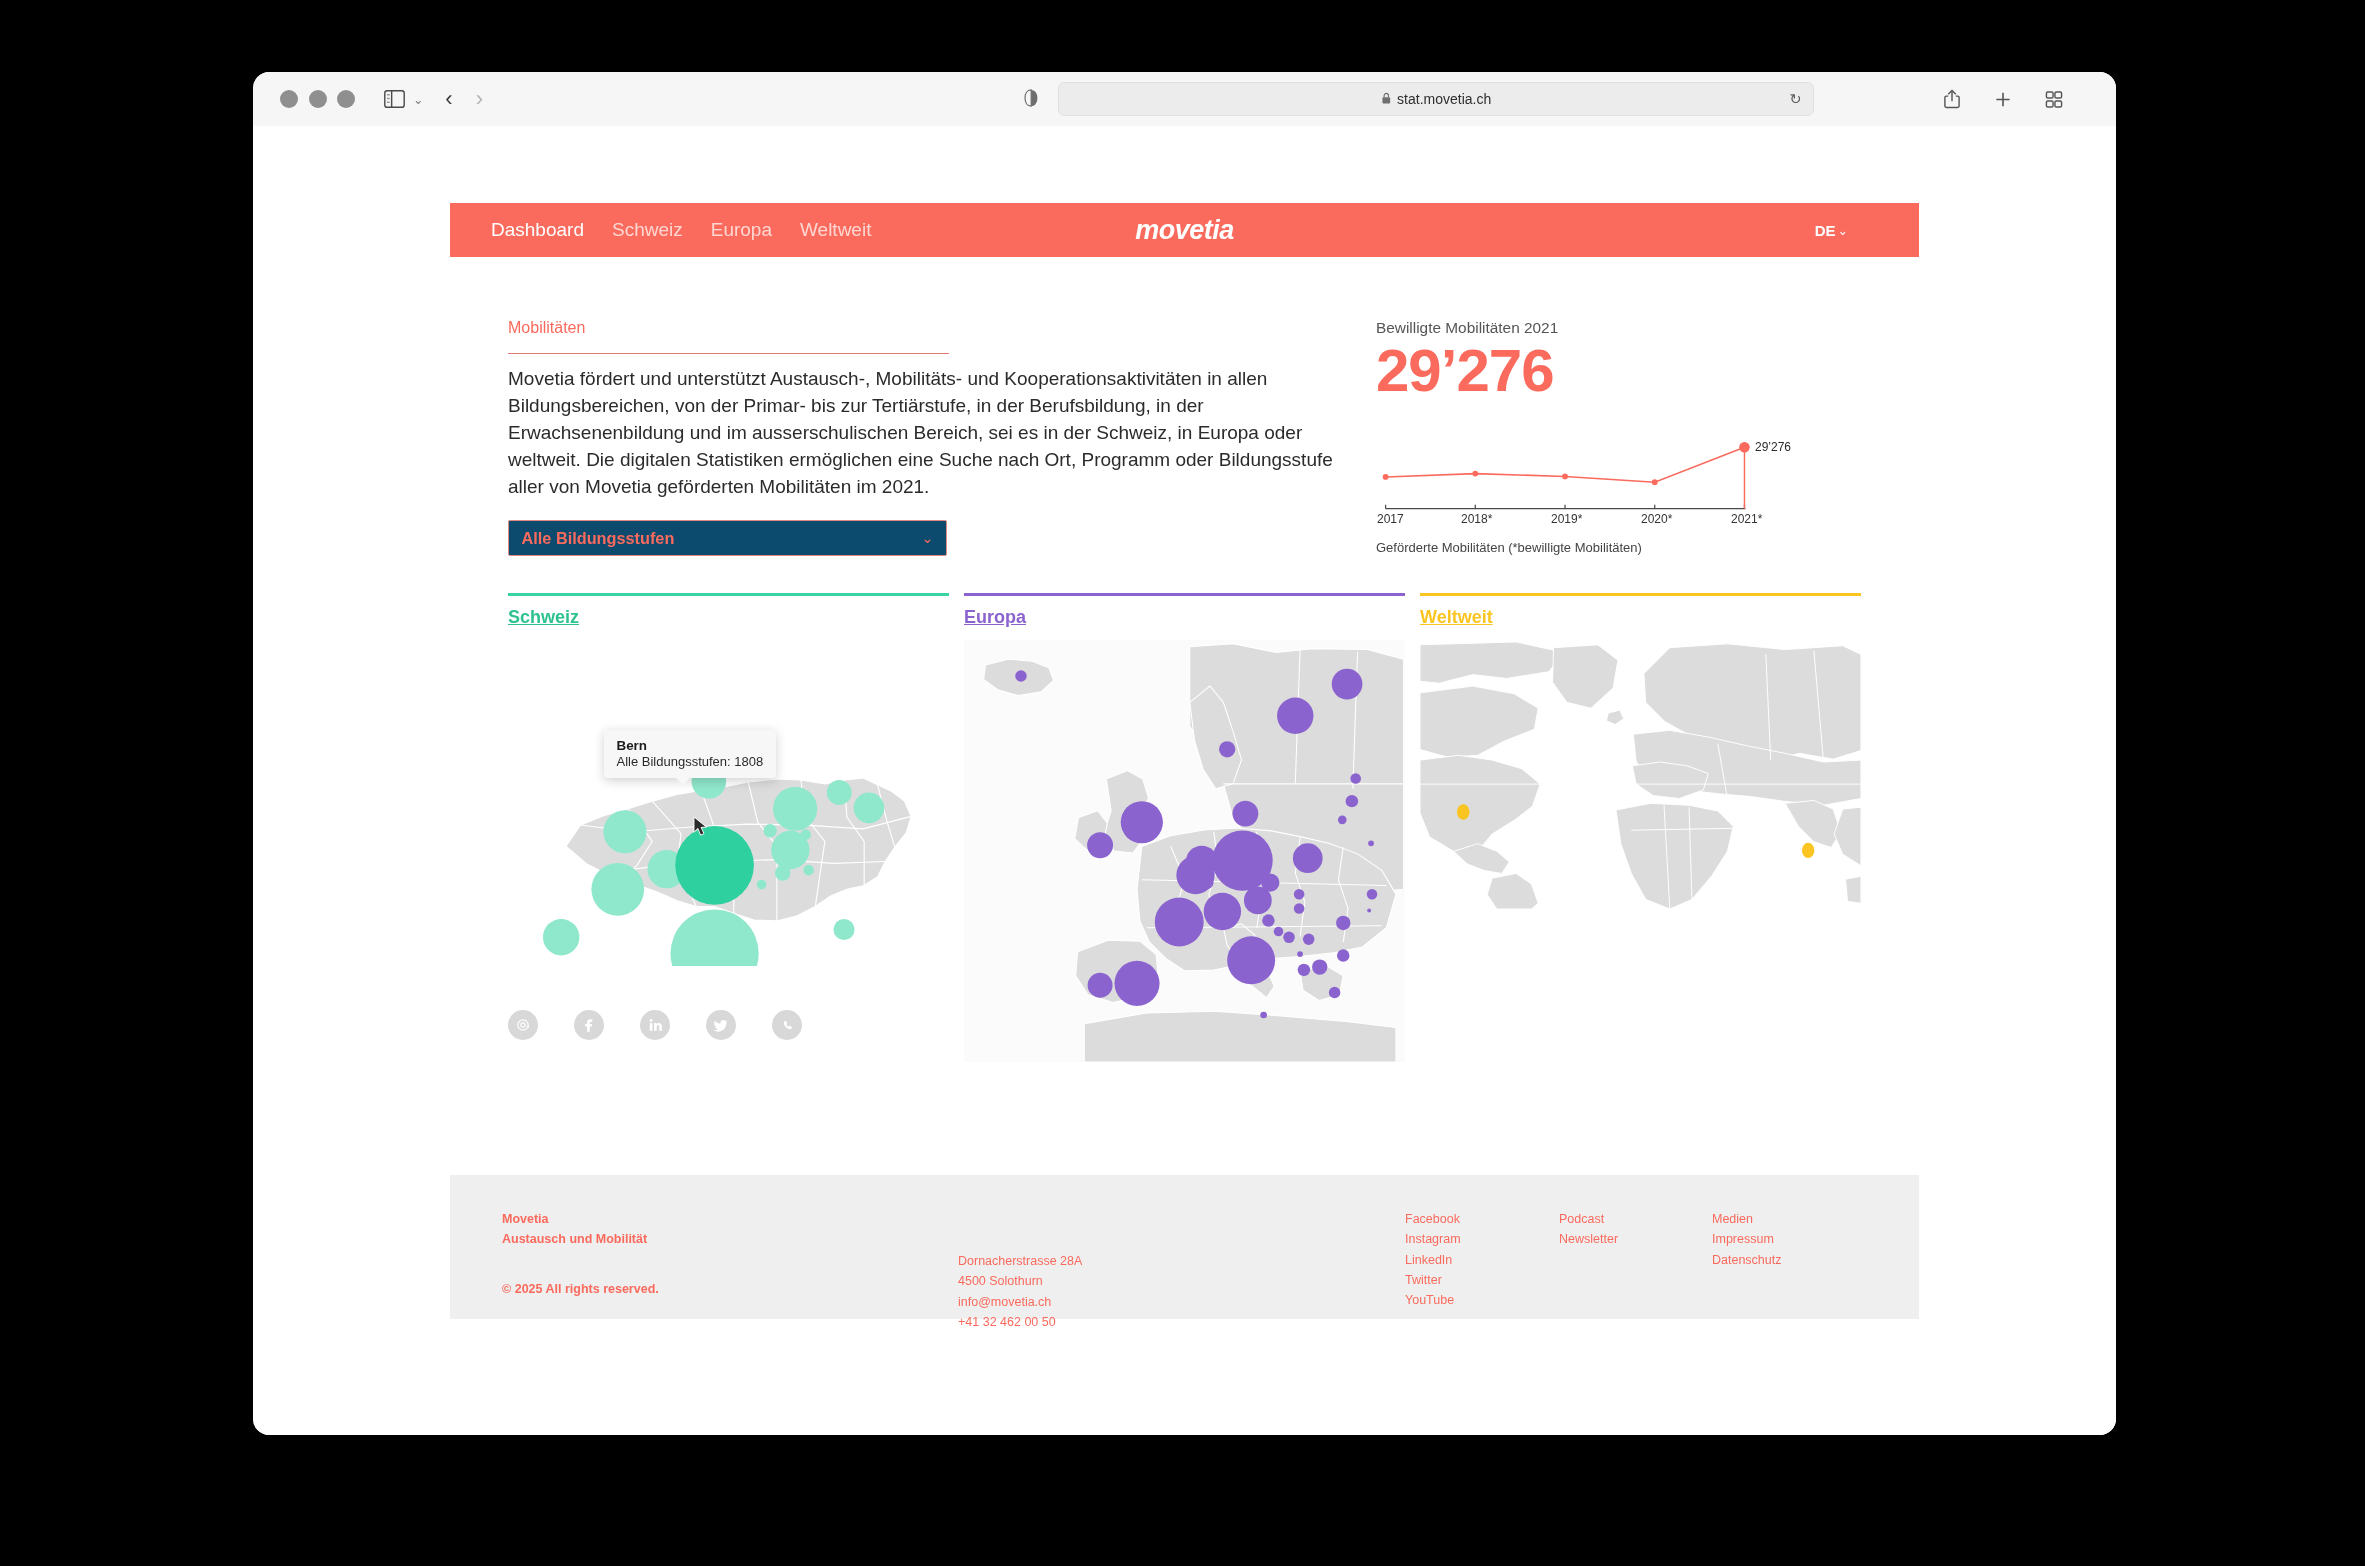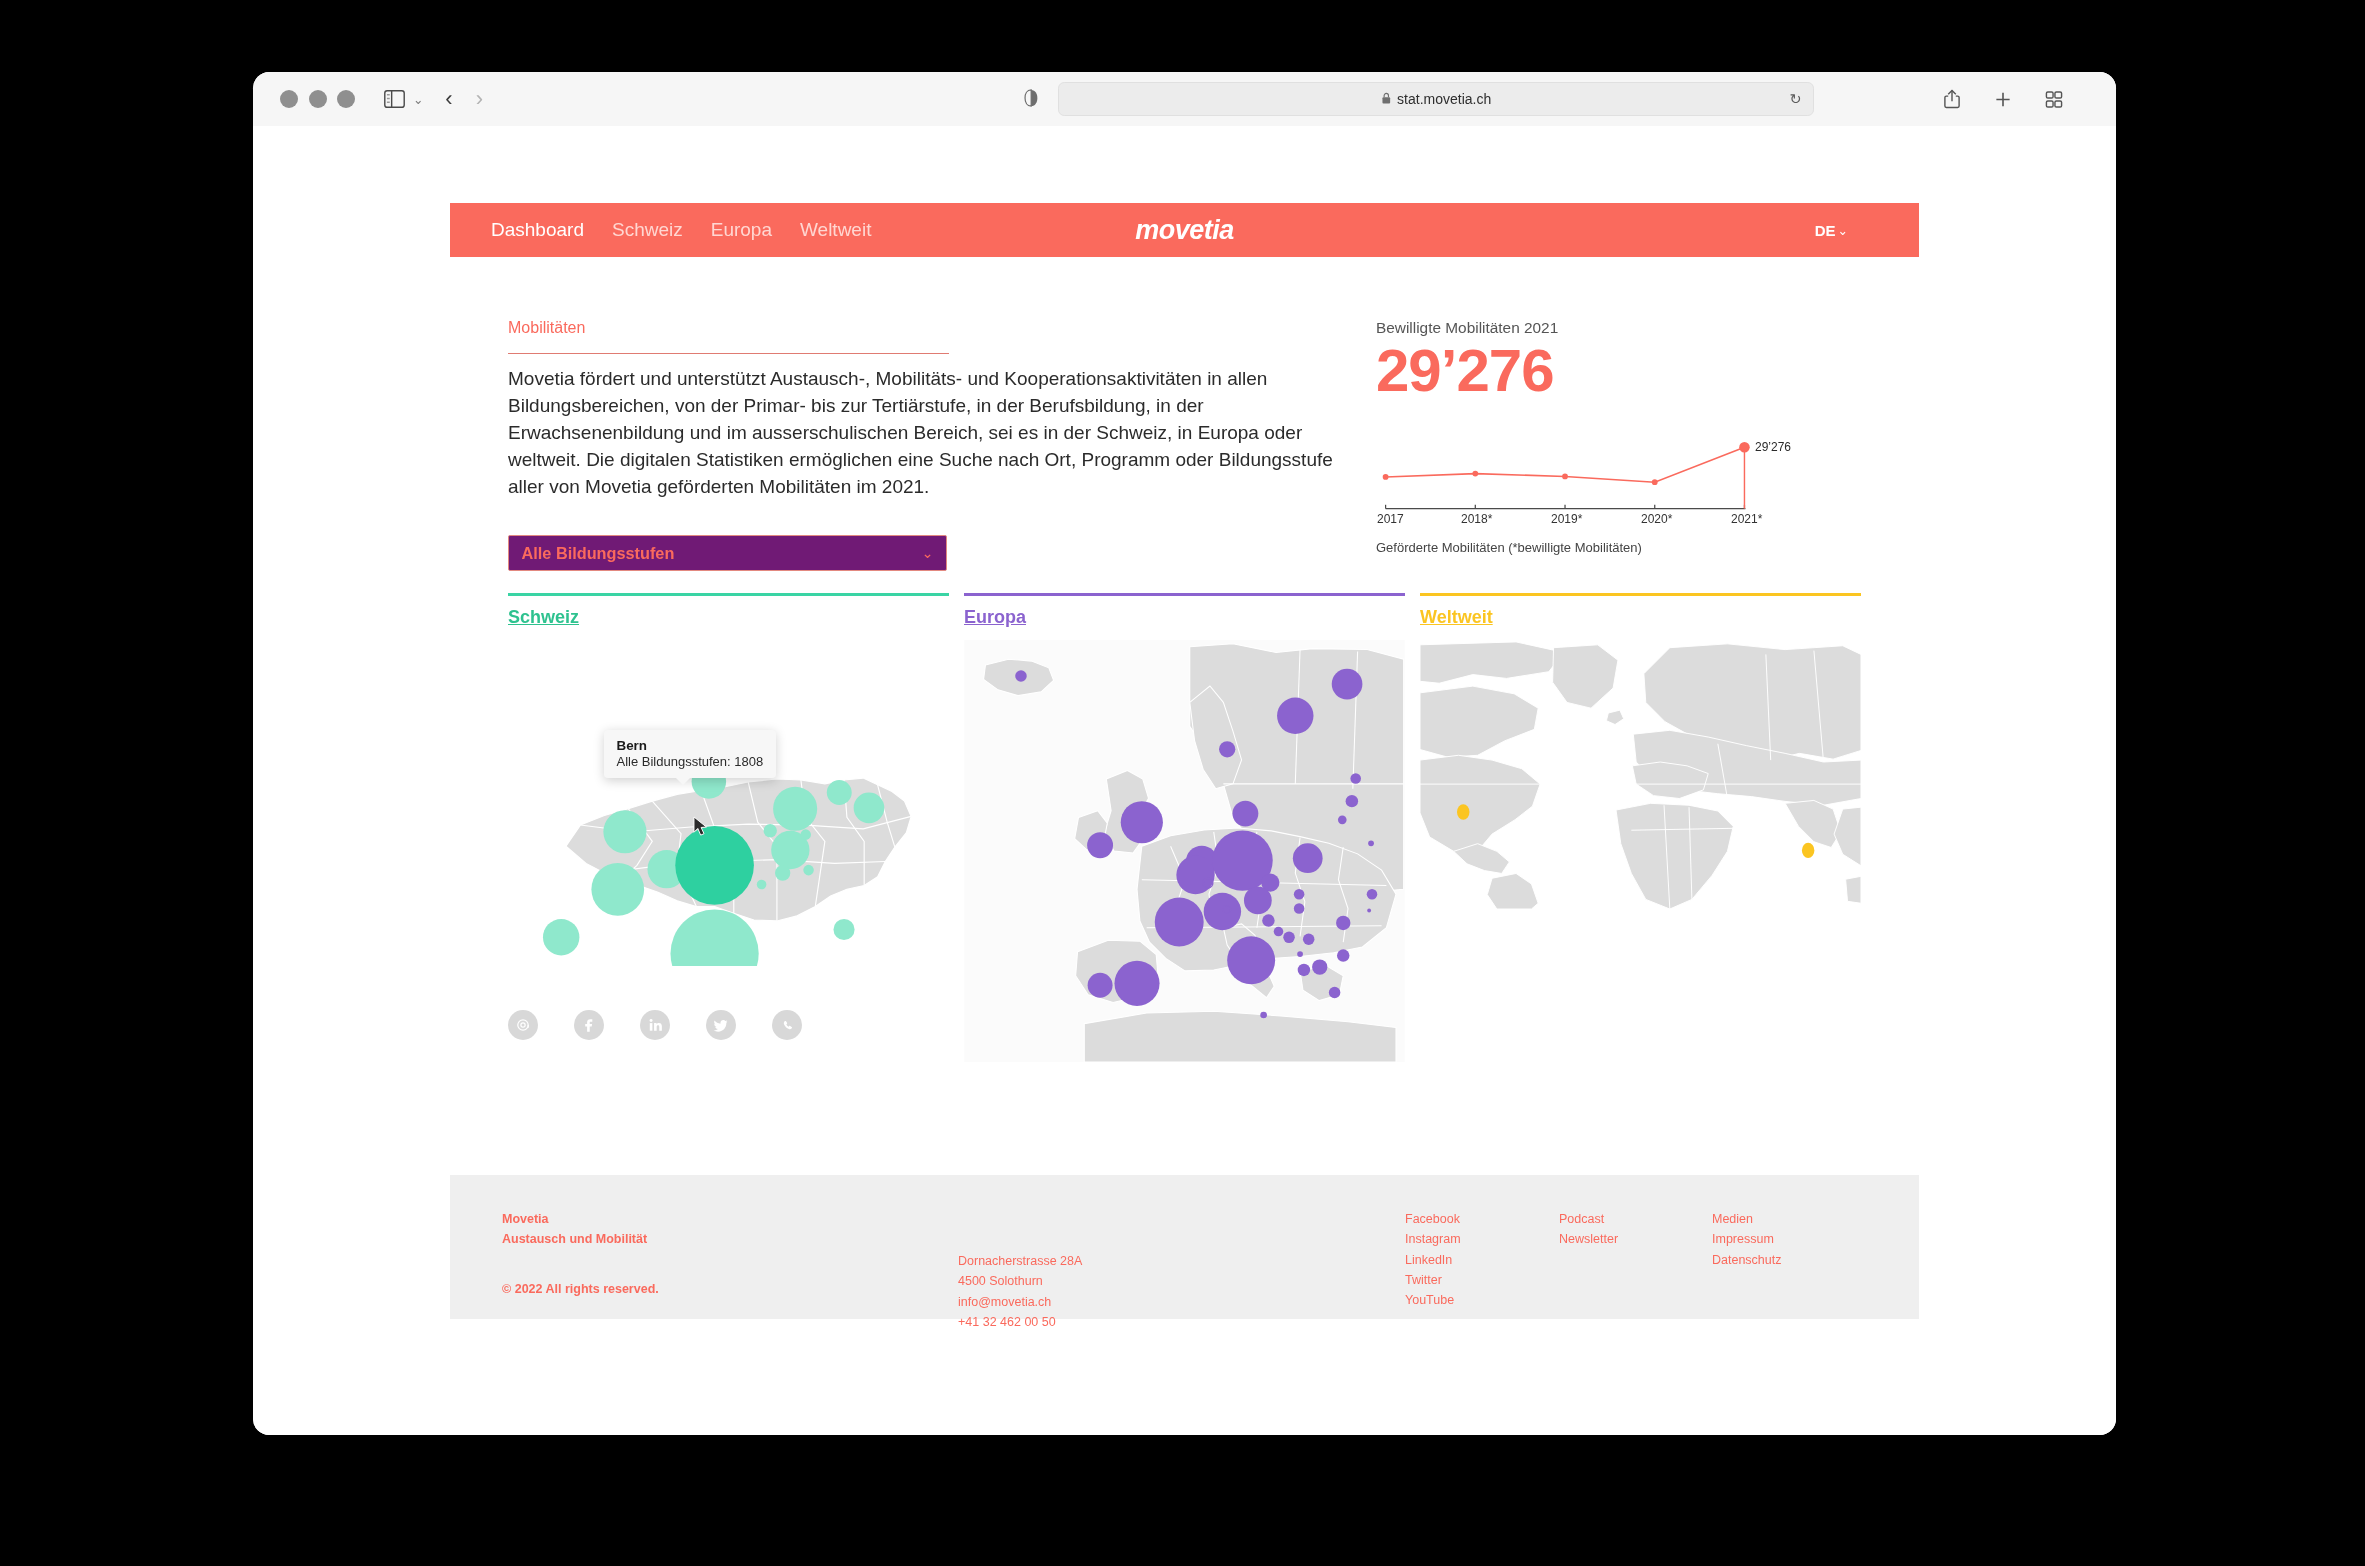--- a/index.html
+++ b/index.html
@@ -83,25 +83,25 @@
   #stat-card{position:absolute;left:926px;top:62px;width:480px;}
   #stat-label{font-size:15.4px;color:#555;}
   #stat-value{font-size:60px;color:#fa6a5d;font-weight:bold;line-height:1.05;margin-top:1.9px;letter-spacing:-1px;}
   #stat-chart{margin-top:26px;position:relative;width:403px;height:96px;}
   #stat-chart svg{display:block;}
   #chart-caption{margin-top:10.6px;font-size:13px;color:#444;}
   #chart-point-label{position:absolute;font-size:12px;color:#2b2b2b;}
 
   
   #edu-select{
-    position:absolute;left:58px;top:278px;
+    position:absolute;left:58px;top:263px;
     width:439px;height:36px;
     border:1px solid #e38980;border-radius:1.9px;
     display:flex;align-items:center;justify-content:space-between;
-    box-sizing:border-box;padding:0 12.5px;cursor:pointer;background:#701a75;
+    box-sizing:border-box;padding:0 12.5px;cursor:pointer;background:#0c4a6e;
   }
   #edu-select-value{color:#fa6a5d;font-size:16.3px;font-weight:bold;}
   #edu-select-chevron{color:#fa6a5d;font-size:14.4px;}
 
   
   .panel{position:absolute;top:336px;width:441px;}
   .panel-rule{height:2.9px;width:100%;}
   .panel-title{margin-top:11.5px;font-size:18px;font-weight:bold;text-decoration:underline;cursor:pointer;display:inline-block;}
   .map-wrap{margin-top:11.5px;position:relative;}
   #panel-ch{left:58px;}
@@ -496,21 +496,21 @@
             </svg>
         </span>
       </div>
     </div>
 
     <div id="site-footer">
       <div class="fcol" id="fcol-brand">
         <div>Movetia</div>
         <div>Austausch und Mobilität</div>
       </div>
-      <div id="fcol-copy">© 2022 All rights reserved.</div>
+      <div id="fcol-copy">© 2025 All rights reserved.</div>
 
       <div class="fcol" id="fcol-addr">
         <div>Dornacherstrasse 28A</div>
         <div>4500 Solothurn</div>
         <a href="#">info@movetia.ch</a>
         <a href="#">+41 32 462 00 50</a>
       </div>
 
       <div class="fcol" id="fcol-social">
         <a href="#">Facebook</a>

